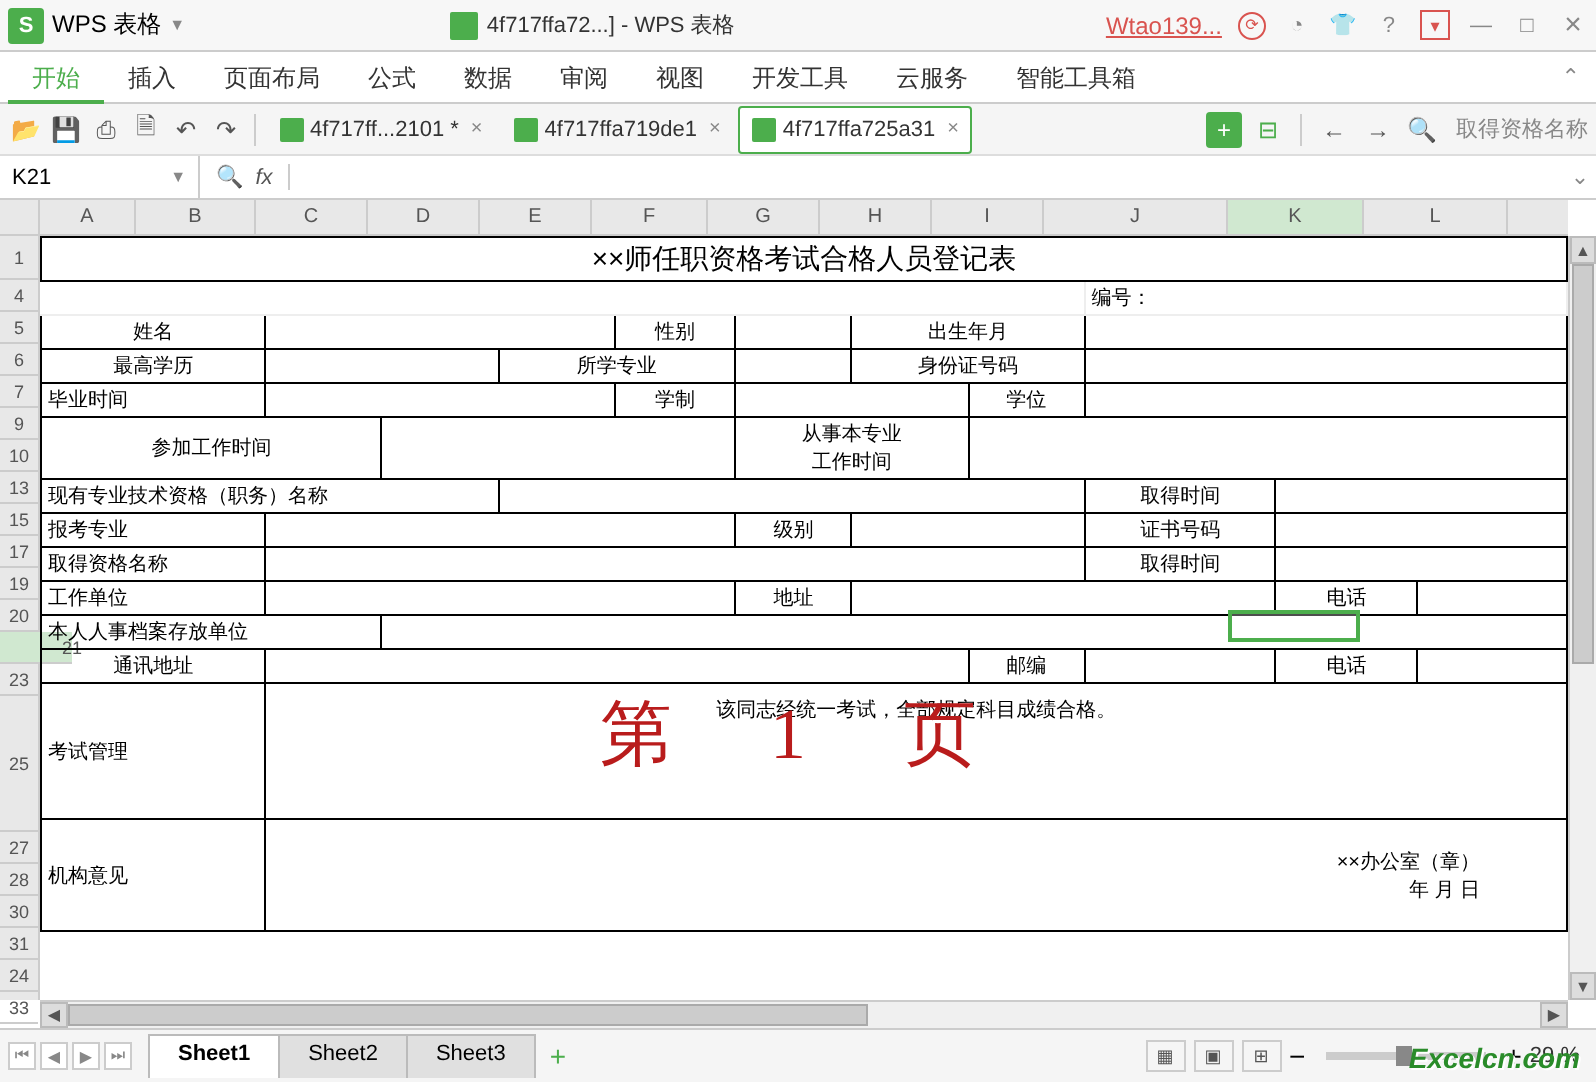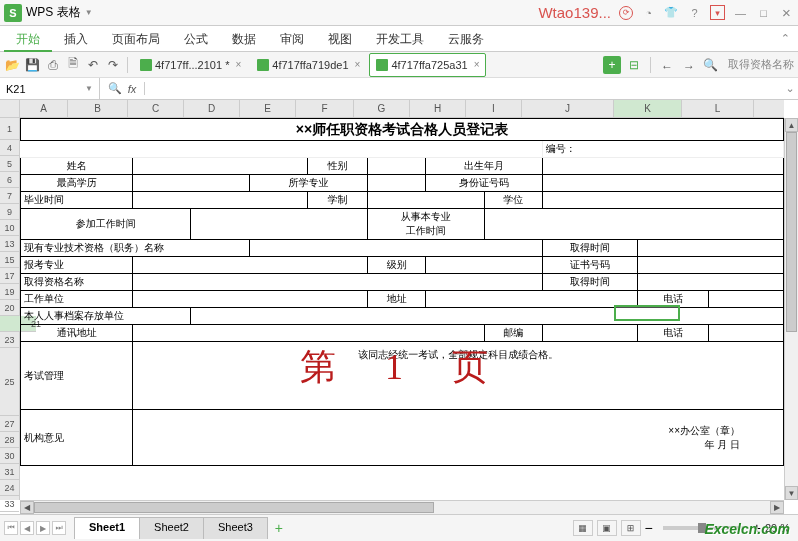--- a/index.html
+++ b/index.html
@@ -6,21 +6,21 @@
 body { width: 798px; height: 541px; background: #fff; overflow: hidden; font-size: 11px; position: relative; }
 
 
 .titlebar { height: 26px; background: #f7f7f7; border-bottom: 1px solid #ccc; display: flex; align-items: center; padding: 0 4px; }
 .app-logo { width: 18px; height: 18px; background: #4cae4c; border-radius: 2px; color: #fff; font-weight: bold; display: flex; align-items: center; justify-content: center; font-size: 11px; margin-right: 4px; }
 .app-name { font-size: 12px; margin-right: 4px; }
 .dropdown-arrow { font-size: 8px; color: #888; margin-right: 40px; }
 .title-doc { display: flex; align-items: center; margin: 0 auto; font-size: 11px; color: #333; }
 .doc-icon { width: 14px; height: 14px; background: #4cae4c; margin-right: 4px; border-radius: 1px; }
 .title-right { display: flex; align-items: center; gap: 8px; margin-left: auto; }
-.title-link { color: #d9534f; font-size: 15px; }
+.title-link { color: #d9534f; font-size: 12px; text-decoration: underline; }
 .sync-icon { width: 14px; height: 14px; border: 1px solid #d9534f; border-radius: 50%; color: #d9534f; display: flex; align-items: center; justify-content: center; font-size: 8px; }
 .title-icon { width: 15px; height: 15px; color: #888; display: flex; align-items: center; justify-content: center; font-size: 11px; cursor: pointer; }
 .win-close { color: #888; font-size: 15px; }
 
 
 .ribbon-tabs { height: 26px; background: #fff; border-bottom: 1px solid #ccc; display: flex; align-items: center; padding-left: 4px; }
 .ribbon-tab { padding: 0 12px; height: 26px; line-height: 26px; font-size: 12px; color: #333; cursor: pointer; }
 .ribbon-tab.active { color: #4cae4c; border-bottom: 2px solid #4cae4c; }
 .ribbon-spacer { flex: 1; }
 .ribbon-collapse { padding: 0 8px; color: #888; }
@@ -53,21 +53,21 @@
 .col-h { border-right: 1px solid #ccc; display: flex; align-items: center; justify-content: center; font-size: 10px; color: #555; }
 .col-h.sel { background: #d0e8d0; }
 .row-headers { position: absolute; left: 0; top: 18px; width: 20px; bottom: 14px; background: #e8e8e8; border-right: 1px solid #ccc; }
 .row-h { height: 16px; border-bottom: 1px solid #ccc; display: flex; align-items: center; justify-content: center; font-size: 9px; color: #555; }
 .row-h.tall { height: 22px; }
 .row-h.sel { background: #d0e8d0; padding-left: 36px; }
 .grid { position: absolute; left: 20px; top: 18px; right: 14px; bottom: 14px; overflow: hidden; }
 .grid-table { border-collapse: collapse; width: 100%; }
 .grid-table td { border: 1px solid #000; font-size: 10px; padding: 1px 3px; height: 15px; vertical-align: middle; white-space: nowrap; overflow: hidden; }
 .grid-table td.nb { border: 1px solid #eee; border-left: none; border-top: none; }
-.grid-table .title-cell { text-align: center; font-size: 14px; font-weight: bold; height: 22px; }
+.grid-table .title-cell { text-align: center; font-size: 14px; font-weight: normal; height: 22px; }
 .grid-table .c-align { text-align: center; }
 .grid-table .certify-row { height: 68px; }
 
 .watermark { position: absolute; left: 280px; top: 225px; font-size: 36px; color: #b91c1c; font-family: "SimSun", serif; letter-spacing: 20px; pointer-events: none; z-index: 5; }
 
 .sel-cell { position: absolute; border: 2px solid #4cae4c; background: rgba(255,255,255,0.3); z-index: 10; pointer-events: none; }
 
 .vscroll { position: absolute; right: 0; top: 18px; width: 14px; bottom: 14px; background: #f0f0f0; border-left: 1px solid #ccc; }
 .vscroll-btn { height: 14px; background: #ddd; border: 1px solid #bbb; display: flex; align-items: center; justify-content: center; font-size: 8px; color: #555; }
 .vscroll-thumb { position: absolute; left: 1px; right: 1px; top: 14px; height: 200px; background: #ccc; border: 1px solid #aaa; }
@@ -91,20 +91,24 @@
 .zoom-label { font-size: 11px; color: #333; }
 .brand-logo { position: absolute; right: 8px; bottom: 4px; font-size: 14px; font-weight: bold; font-style: italic; color: #2a8c2a; text-shadow: 1px 1px 0 #fff; }
 </style>
 </head>
 <body>
 
 <div class="titlebar">
   <div class="app-logo">S</div>
   <span class="app-name">WPS 表格</span>
   <span class="dropdown-arrow">▼</span>
+  <div class="title-doc">
+    <span class="doc-icon"></span>
+    <span>4f717ffa72...] - WPS 表格</span>
+  </div>
   <div class="title-right">
     <span class="title-link">Wtao139...</span>
     <span class="sync-icon">⟳</span>
     <span class="title-icon">◔</span>
     <span class="title-icon">👕</span>
     <span class="title-icon">?</span>
     <span class="title-icon" style="border:1px solid #d9534f;color:#d9534f;font-size:9px;">▾</span>
     <span class="title-icon">—</span>
     <span class="title-icon">□</span>
     <span class="title-icon win-close">×</span>
@@ -114,20 +118,21 @@
 <div class="ribbon-tabs">
   <div class="ribbon-tab active">开始</div>
   <div class="ribbon-tab">插入</div>
   <div class="ribbon-tab">页面布局</div>
   <div class="ribbon-tab">公式</div>
   <div class="ribbon-tab">数据</div>
   <div class="ribbon-tab">审阅</div>
   <div class="ribbon-tab">视图</div>
   <div class="ribbon-tab">开发工具</div>
   <div class="ribbon-tab">云服务</div>
+  <div class="ribbon-tab">智能工具箱</div>
   <div class="ribbon-spacer"></div>
   <div class="ribbon-collapse">⌃</div>
 </div>
 
 <div class="qat">
   <span class="qat-icon" style="color:#d48806;">📂</span>
   <span class="qat-icon" style="color:#4cae4c;">💾</span>
   <span class="qat-icon">⎙</span>
   <span class="qat-icon">🗎</span>
   <span class="qat-icon">↶</span>

